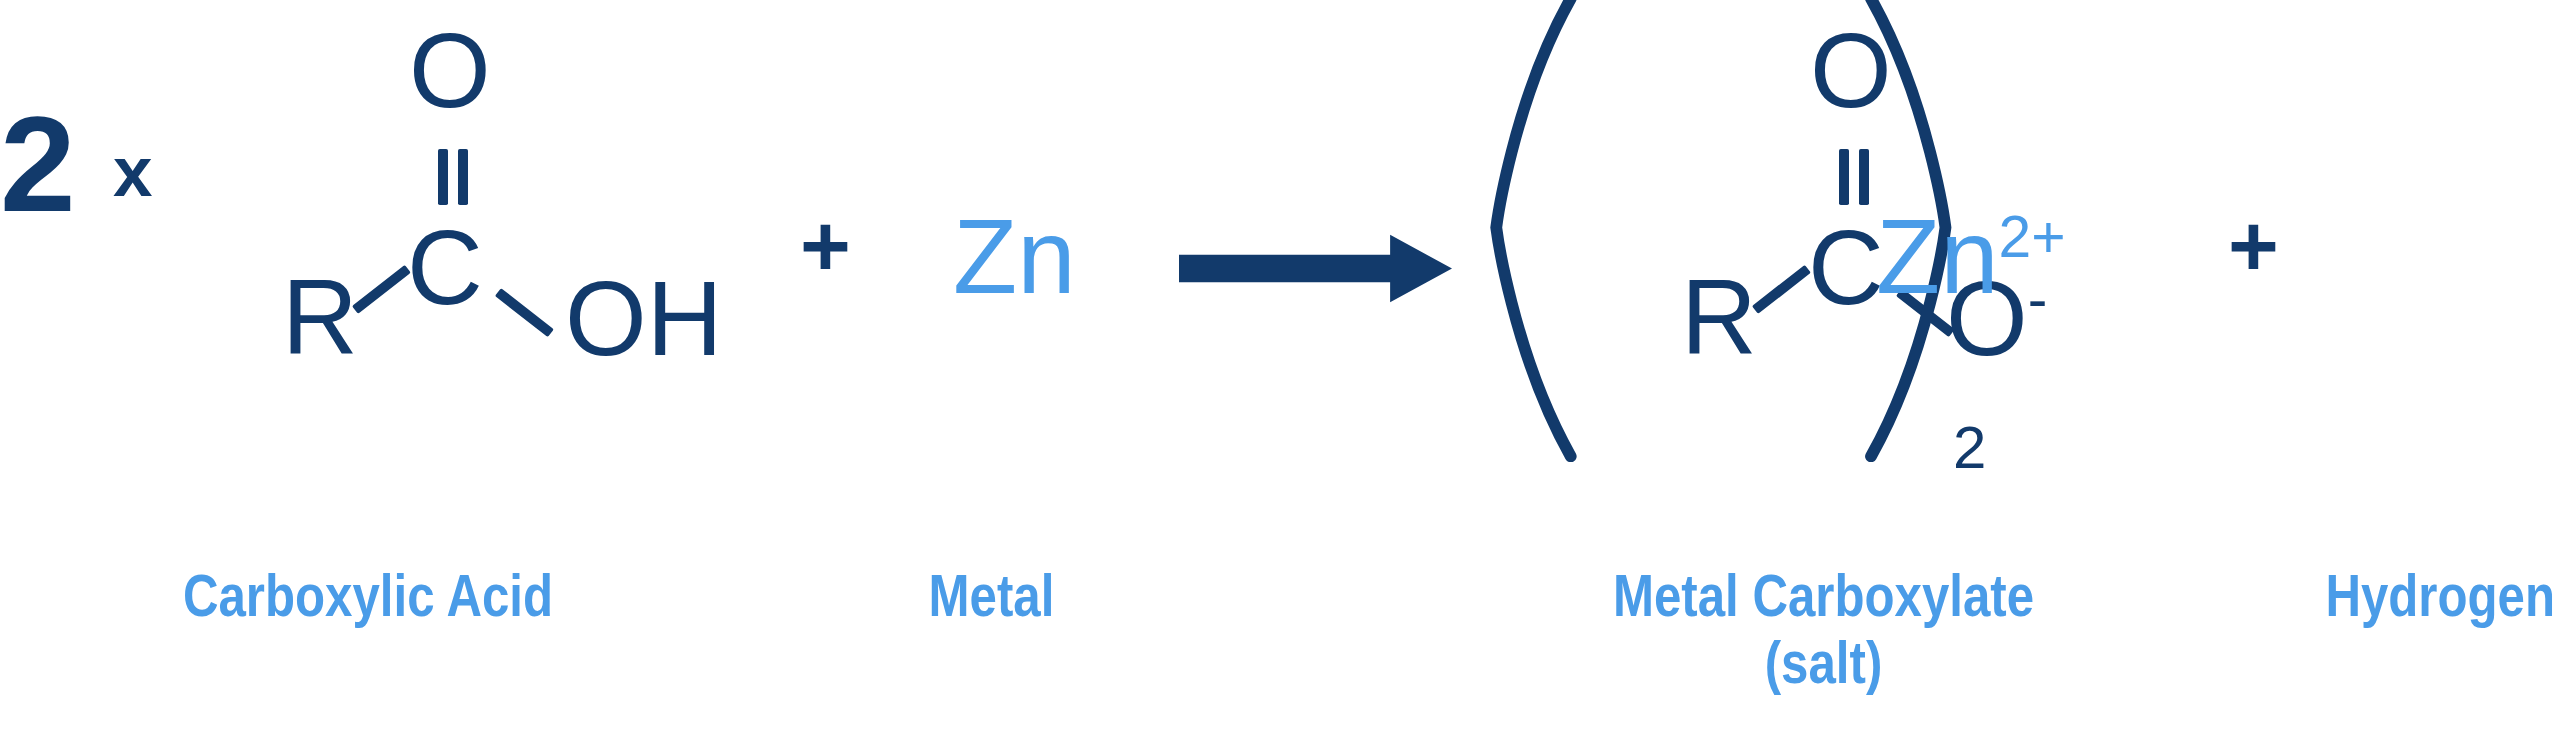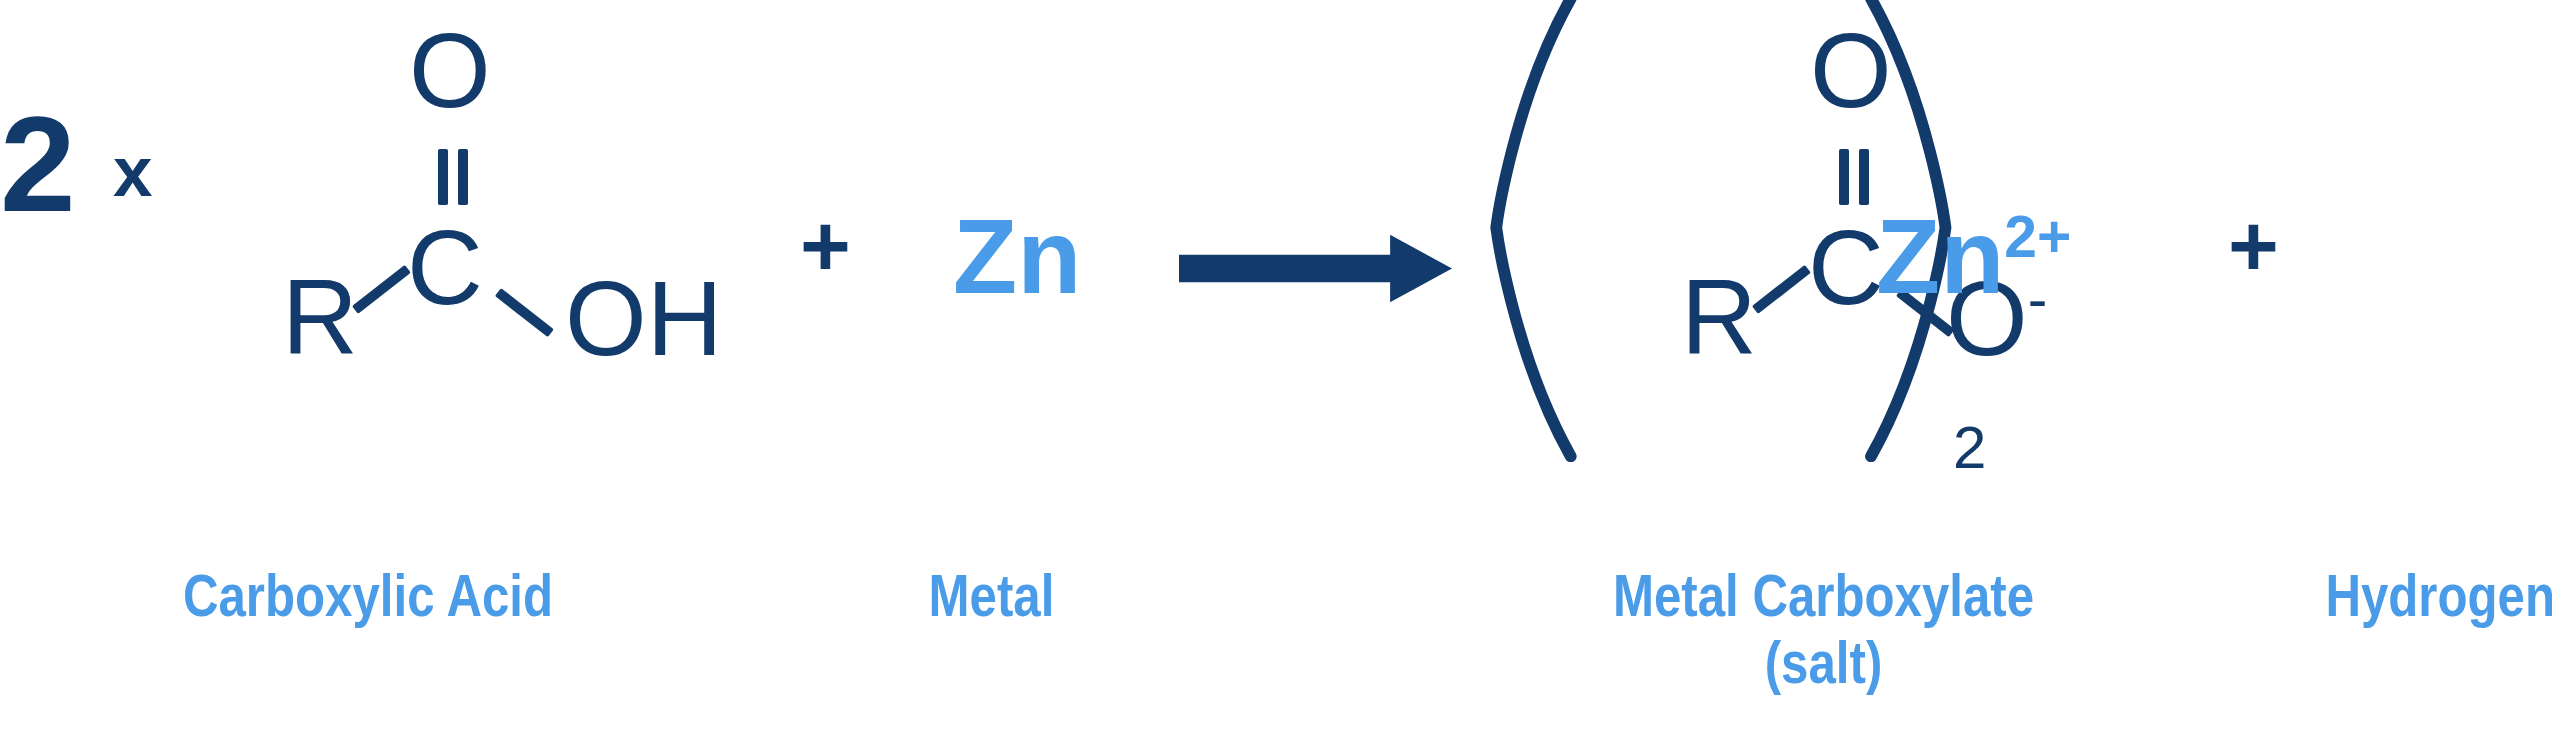--- a/index.html
+++ b/index.html
@@ -25,21 +25,21 @@
     font-family: "Liberation Sans", sans-serif;
     font-weight: 400;
     font-size: 105px;
     line-height: 1;
     letter-spacing: 0px;
     white-space: nowrap;
   }
   .formula-lt {
     color: #4a9ce8;
     font-family: "Liberation Sans", sans-serif;
-    font-weight: 700;
+    font-weight: 400;
     font-size: 105px;
     line-height: 1;
     white-space: nowrap;
   }
   .coef {
     color: #123a6b;
     font-family: "Liberation Sans", sans-serif;
     font-weight: 700;
     font-size: 136px;
     line-height: 1;

